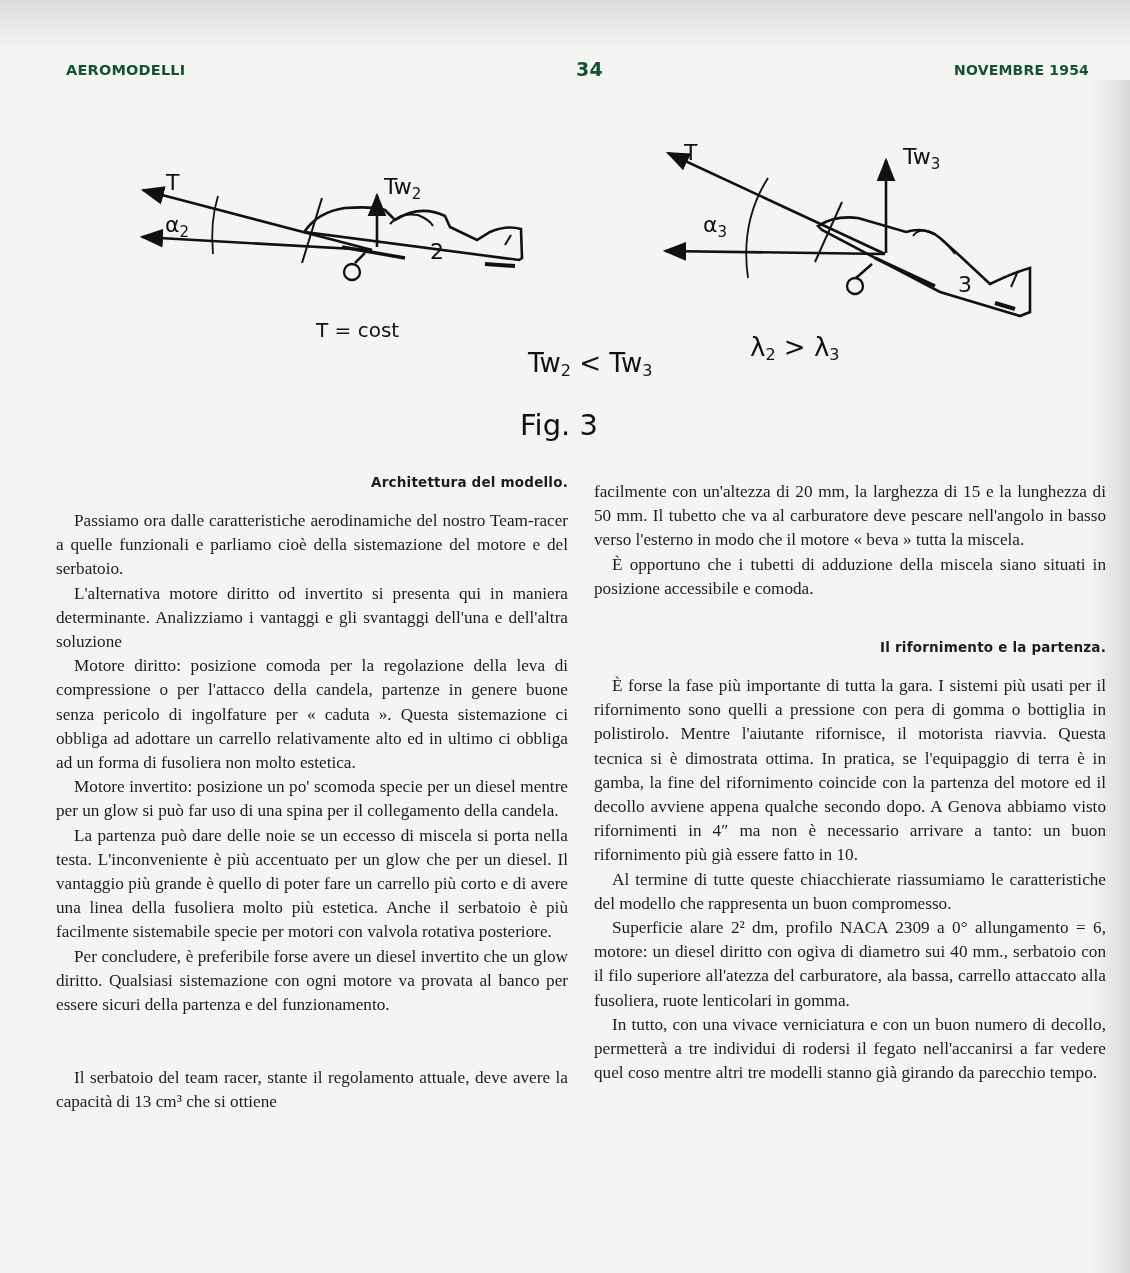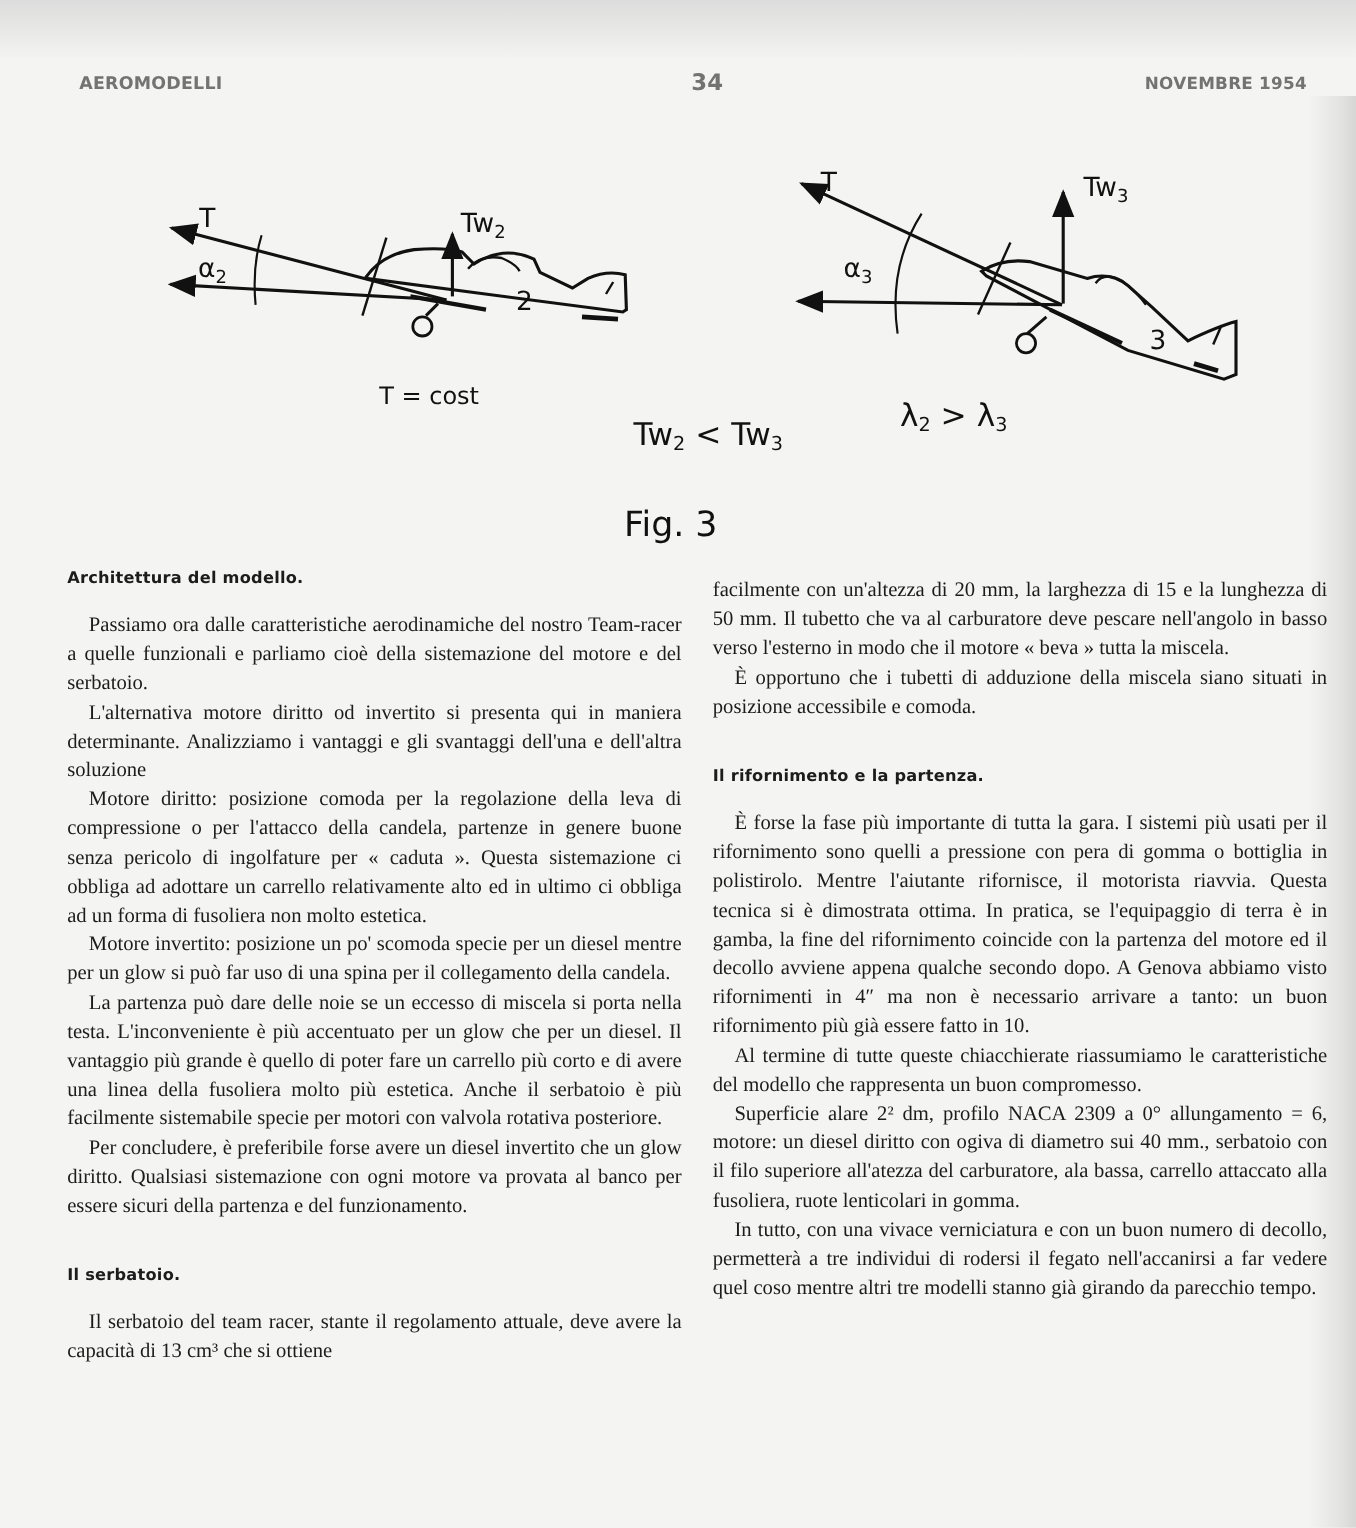--- a/index.html
+++ b/index.html
@@ -11,50 +11,50 @@
     .scan-edge-top {
       position: absolute; left: 0; top: 0; width: 1130px; height: 50px;
       background: linear-gradient(#dcdcdc, #f4f4f2);
     }
     .scan-edge-right {
       position: absolute; right: 0; top: 80px; width: 40px; height: 1193px;
       background: linear-gradient(90deg, rgba(244,244,242,0), #e2e2e0 70%, #d6d6d4);
     }
     .running-head {
       position: absolute; top: 62px; font-family: "DejaVu Sans", sans-serif;
-      font-weight: bold; font-size: 14.5px; letter-spacing: 0.2px; color: #737373;
+      font-weight: bold; font-size: 14.5px; letter-spacing: 0.2px; color: #14532d;
     }
     #rh-left { left: 66px; }
     #rh-center { left: 576px; font-size: 19px; top: 58px; }
     #rh-right { left: 954px; font-size: 14px; }
 
     .figure { position: absolute; left: 0; top: 120px; width: 1130px; height: 350px; }
     .figure svg { position: absolute; left: 0; top: 0; }
     .fig-label {
       position: absolute; font-family: "DejaVu Sans", sans-serif; color: #111;
       font-size: 24px; white-space: nowrap;
     }
     .fig-label sub { font-size: 16px; vertical-align: -4px; }
-    #fig-caption { left: 520px; top: 300px; font-size: 29px; }
+    #fig-caption { left: 520px; top: 288px; font-size: 29px; }
     #eq-1 { left: 316px; top: 198px; font-size: 20px; }
     #eq-2 { left: 528px; top: 228px; font-size: 26px; }
     #eq-3 { left: 734px; top: 212px; font-size: 26px; margin-left: 16px; }
     .dg-label { position: absolute; font-family: "DejaVu Sans", sans-serif; font-size: 22px; color: #111; }
     .dg-label sub { font-size: 15px; vertical-align: -5px; }
 
     .column {
       position: absolute; top: 470px; width: 512px;
       font-family: "Liberation Serif", serif; font-size: 17.2px; line-height: 24.2px;
       color: #1c1c1c; text-align: justify;
     }
     #col-left { left: 56px; }
     #col-right { left: 594px; top: 480px; }
     .column h3 {
       font-family: "DejaVu Sans", sans-serif; font-weight: bold; font-size: 13.5px;
-      margin: 0; line-height: 24px; letter-spacing: 0.2px; text-align: left;
+      margin: 0; line-height: 24px; letter-spacing: 0.2px; text-align: right;
     }
     .column p { margin: 0; text-indent: 18px; }
     .column p.noindent { text-indent: 0; }
     .gap-sm { height: 15px; }
     .gap-lg { height: 34px; }
   </style>
 </head>
 <body>
 
 <div class="scan-edge-top"></div>
@@ -122,21 +122,20 @@
 <div class="column" id="col-left">
   <h3>Architettura del modello.</h3>
   <div class="gap-sm"></div>
   <p>Passiamo ora dalle caratteristiche aerodinamiche del nostro Team-racer a quelle funzionali e parliamo cioè della sistemazione del motore e del serbatoio.</p>
   <p>L'alternativa motore diritto od invertito si presenta qui in maniera determinante. Analizziamo i vantaggi e gli svantaggi dell'una e dell'altra soluzione</p>
   <p>Motore diritto: posizione comoda per la regolazione della leva di compressione o per l'attacco della candela, partenze in genere buone senza pericolo di ingolfature per « caduta ». Questa sistemazione ci obbliga ad adottare un carrello relativamente alto ed in ultimo ci obbliga ad un forma di fusoliera non molto estetica.</p>
   <p>Motore invertito: posizione un po' scomoda specie per un diesel mentre per un glow si può far uso di una spina per il collegamento della candela.</p>
   <p>La partenza può dare delle noie se un eccesso di miscela si porta nella testa. L'inconveniente è più accentuato per un glow che per un diesel. Il vantaggio più grande è quello di poter fare un carrello più corto e di avere una linea della fusoliera molto più estetica. Anche il serbatoio è più facilmente sistemabile specie per motori con valvola rotativa posteriore.</p>
   <p>Per concludere, è preferibile forse avere un diesel invertito che un glow diritto. Qualsiasi sistemazione con ogni motore va provata al banco per essere sicuri della partenza e del funzionamento.</p>
   <div class="gap-lg"></div>
-  <h3>Il serbatoio.</h3>
   <div class="gap-sm"></div>
   <p>Il serbatoio del team racer, stante il regolamento attuale, deve avere la capacità di 13 cm³ che si ottiene</p>
 </div>
 
 <div class="column" id="col-right">
   <p class="noindent">facilmente con un'altezza di 20 mm, la larghezza di 15 e la lunghezza di 50 mm. Il tubetto che va al carburatore deve pescare nell'angolo in basso verso l'esterno in modo che il motore « beva » tutta la miscela.</p>
   <p>È opportuno che i tubetti di adduzione della miscela siano situati in posizione accessibile e comoda.</p>
   <div class="gap-lg"></div>
   <h3>Il rifornimento e la partenza.</h3>
   <div class="gap-sm"></div>

